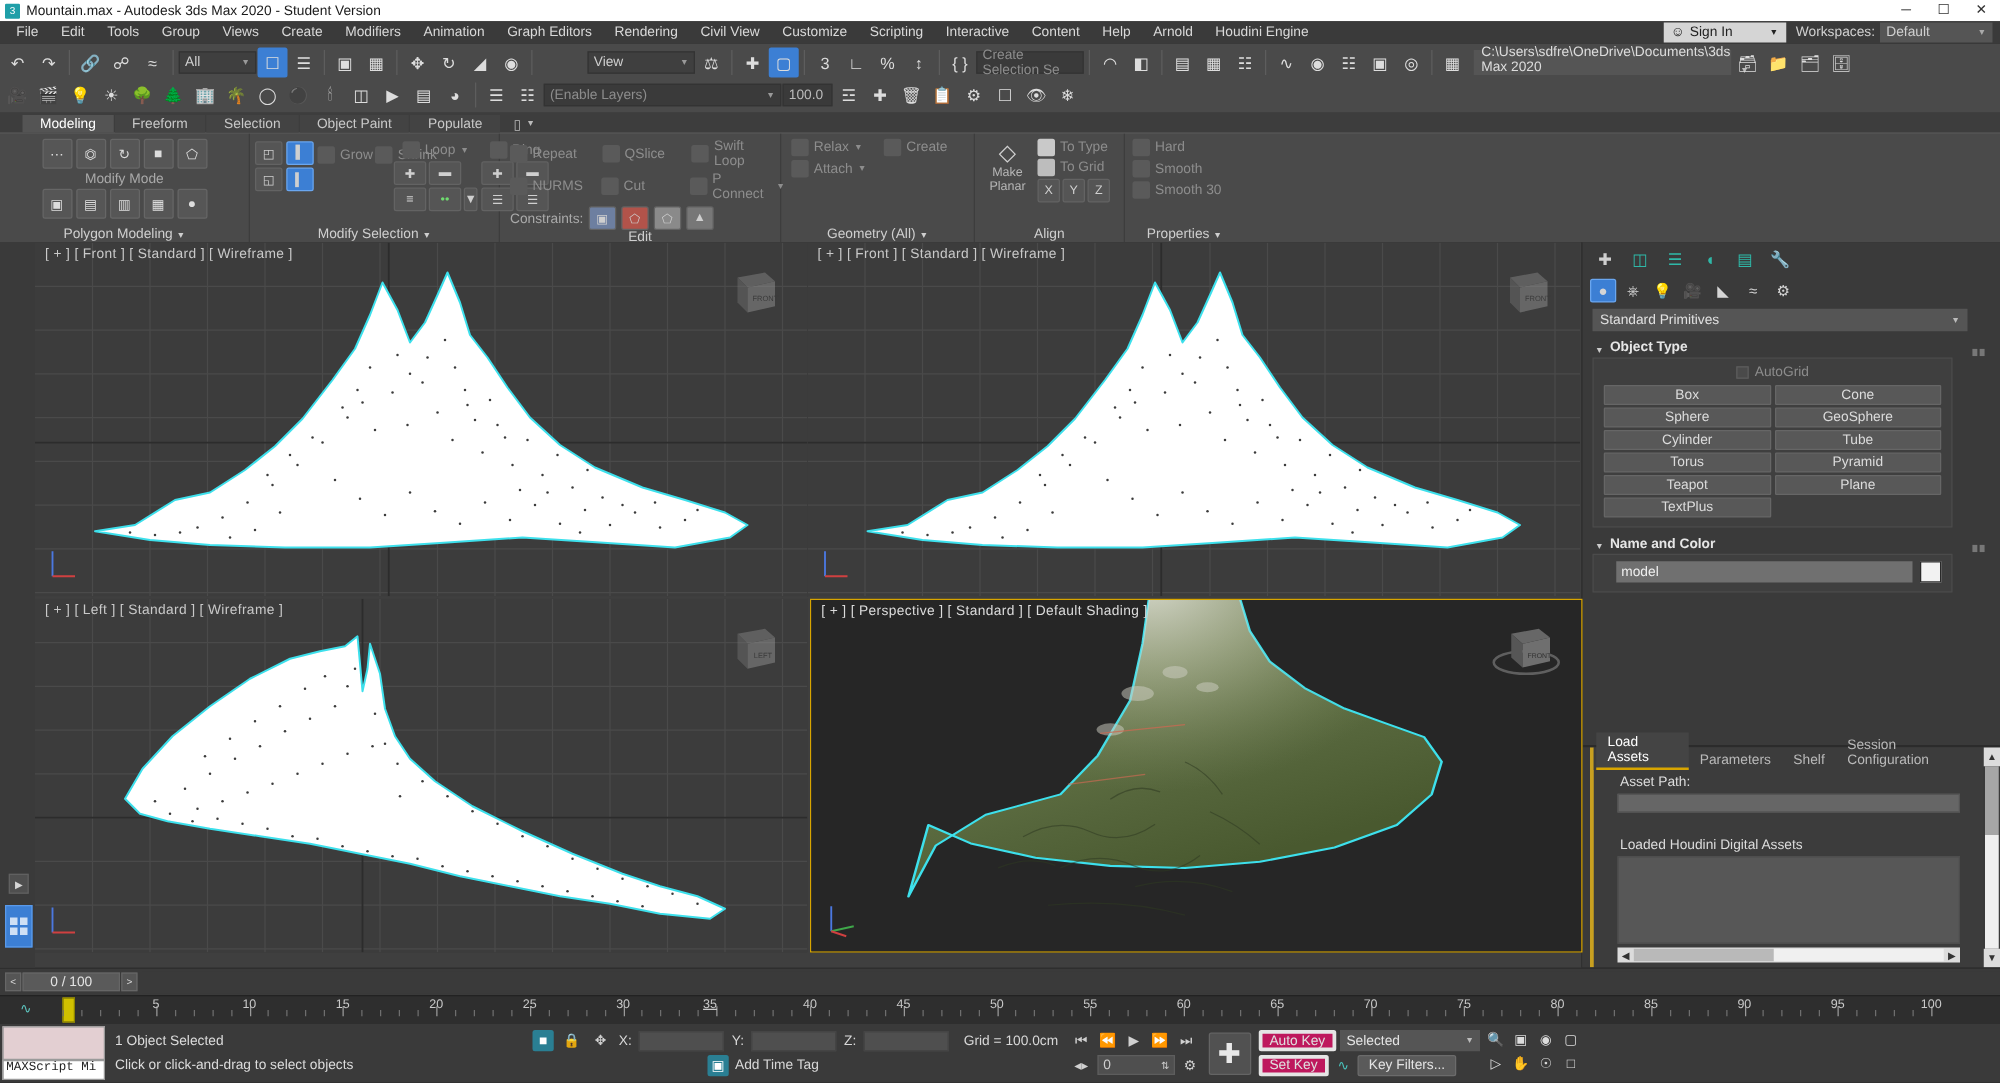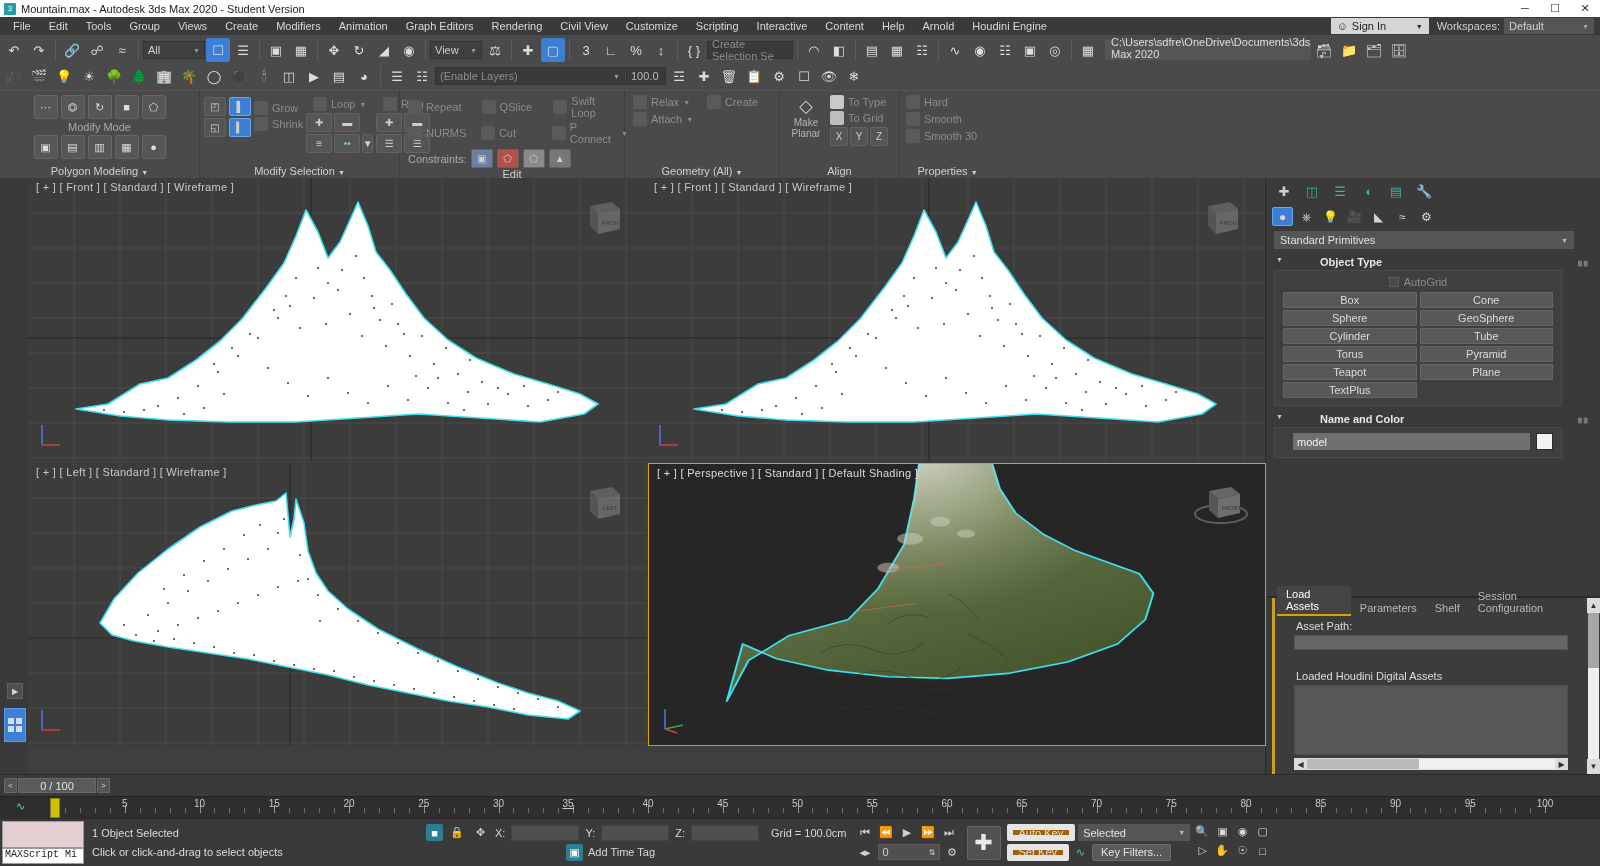--- a/index.html
+++ b/index.html
@@ -83,22 +83,22 @@
      font-size:13px; color:#cfcfcf; border-radius:2px;}
   .ctab.act { color:#2fb8a8; }
   .csubrow { display:flex; gap:3px; align-items:center; padding:2px 4px 5px 6px;}
   .csub { width:21px; height:19px; display:flex; align-items:center; justify-content:center;
      font-size:12px; color:#d5d5d5; border-radius:2px;}
   .csub.on { background:#3c7fd4; border:1px solid #6aa6ef;}
   .csel { margin:0 26px 0 8px; background:#555; height:18px; display:flex; align-items:center;
      padding:0 6px; font-size:11px; color:#e0e0e0; }
   .csel .ar { margin-left:auto; font-size:7px; color:#bbb;}
   .roll { margin:5px 8px 0 8px; }
-  .rollhdr { display:flex; align-items:flex-start; font-size:11px; font-weight:bold; color:#e6e6e6;
-     padding:2px 2px;gap:32px; }
+  .rollhdr { display:flex; align-items:flex-end; font-size:11px; font-weight:bold; color:#e6e6e6;
+     padding:2px 2px; }
   .rollhdr .tri { font-size:7px; margin-right:5px; color:#ccc;}
   .rollhdr .grip { margin-left:auto; color:#777; font-size:9px; letter-spacing:-1px;}
   .rollbody { background:#3f3f3f; border:1px solid #4b4b4b; padding:5px 8px 7px 8px; }
   .autogrid { display:flex; align-items:center; justify-content:center; gap:5px;
       color:#8c8c8c; font-size:11px; padding-bottom:4px;}
   .chk { width:10px; height:10px; background:#4a4a4a; border:1px solid #5d5d5d;}
   .objgrid { display:grid; grid-template-columns:1fr 1fr; gap:2px 3px; }
   .objbtn { background:#585858; border:1px solid #666; height:16px; display:flex;
      align-items:center; justify-content:center; font-size:11px; color:#dcdcdc; border-radius:1px;}
   .namerow { display:flex; gap:6px; align-items:flex-end;padding-left:10px; }
@@ -156,21 +156,21 @@
      font-family:"Liberation Mono", monospace; padding-left:2px; border:1px solid #9a9a9a;}
   .stxt { display:flex; flex-direction:column; justify-content:space-around; padding:4px 0 4px 6px;
      width:330px; font-size:11px; color:#dcdcdc;}
   .coords { display:flex; align-items:center; gap:6px; padding-left:10px;}
   .cofld { background:#4f4f4f; width:68px; height:16px; border:1px solid #444;}
   .colbl { font-size:11px; color:#d8d8d8;}
   .sbtn { width:17px; height:17px; display:flex; align-items:center; justify-content:center;
      font-size:11px; color:#d0d0d0;}
   .sbtn.tealbg { background:#2a7f93; border-radius:2px; color:#fff;}
   .anim { display:flex; align-items:center; gap:3px;}
-  .akey { background:#a16207; border:6px solid #e5e5e5; font-size:11px; color:#e0e0e0;
+  .akey { background:#be185d; border:3px solid #e5e5e5; font-size:11px; color:#e0e0e0;
      padding:1px 6px; height:17px; display:flex; align-items:center; border-radius:2px;}
   .selsel { background:#555; height:17px; width:112px; display:flex; align-items:center;
      padding:0 5px; font-size:11px; color:#e4e4e4;}
   .selsel .ar { margin-left:auto; font-size:7px; color:#bbb;}
   .kf { background:#5a5a5a; border:1px solid #6b6b6b; font-size:11px; color:#e4e4e4;
      padding:1px 8px; height:17px; display:flex; align-items:center; border-radius:2px;}
   .navbtns { display:flex; flex-direction:column; gap:2px; padding:4px 6px 0 4px;}
   .navrow { display:flex; gap:3px;}
   .nb { width:17px; height:17px; display:flex; align-items:center; justify-content:center;
      color:#dcdcdc; font-size:11px;}
@@ -248,21 +248,21 @@
       <div class="tbtn">☰</div>
       <div class="tsep"></div>
       <div class="tbtn">▣</div>
       <div class="tbtn">▦</div>
       <div class="tsep"></div>
       <div class="tbtn">✥</div>
       <div class="tbtn">↻</div>
       <div class="tbtn">◢</div>
       <div class="tbtn">◉</div>
       <div class="tsep"></div>
-      <div class="tdrop" style="width:52px;">
+      <div class="tdrop" style="width:86px;margin-left:40px;">
         <span>View</span>
         <span class="ar">▼</span>
       </div>
       <div class="tbtn">⚖</div>
       <div class="tsep"></div>
       <div class="tbtn">✚</div>
       <div class="tbtn sel">▢</div>
       <div class="tsep"></div>
       <div class="tbtn">3</div>
       <div class="tbtn">∟</div>
@@ -329,20 +329,31 @@
       <div class="tbtn">🗑</div>
       <div class="tbtn">📋</div>
       <div class="tbtn">⚙</div>
       <div class="tbtn">☐</div>
       <div class="tbtn">👁</div>
       <div class="tbtn">❄</div>
     </div>
   </div>
 
   <div class="ribbon">
+    <div class="rtabs">
+      <div class="rtab act">Modeling</div>
+      <div class="rtab">Freeform</div>
+      <div class="rtab">Selection</div>
+      <div class="rtab">Object Paint</div>
+      <div class="rtab">Populate</div>
+      <div class="rtab-end">
+        <span>▯</span>
+        <span style="font-size:7px;">▼</span>
+      </div>
+    </div>
     <div class="rbody">
 
       <div class="rpanel" style="width:200px;">
         <div class="rcontent" style="flex-direction:column; align-items:stretch; gap:2px;">
           <div style="display:flex; gap:3px; justify-content:center;">
             <div class="rbig">⋯</div>
             <div class="rbig">⏣</div>
             <div class="rbig">↻</div>
             <div class="rbig">■</div>
             <div class="rbig">⬠</div>
@@ -365,21 +376,21 @@
       <div class="rpanel" style="width:200px;">
         <div class="rcontent">
           <div style="display:flex; flex-direction:column; gap:2px; padding-top:2px;">
             <div class="rsm">◰</div>
             <div class="rsm">◱</div>
           </div>
           <div style="display:flex; flex-direction:column; gap:2px; padding-top:2px;">
             <div class="rsm" style="background:#3c7fd4;border-color:#6aa6ef;">▌</div>
             <div class="rsm" style="background:#3c7fd4;border-color:#6aa6ef;">▍</div>
           </div>
-          <div style="display:flex; flex-direction:column; gap:2px; padding-top:6px; width:58px;">
+          <div style="display:flex; gap:2px; padding-top:6px; width:58px;">
             <div class="rlbl dim">
                 <span class="gicon"></span>
                 <span>Grow</span>
               </div>
             <div class="rlbl dim">
                 <span class="gicon"></span>
                 <span>Shrink</span>
               </div>
           </div>
           <div style="display:flex; flex-direction:column; gap:2px; padding-top:2px;">

